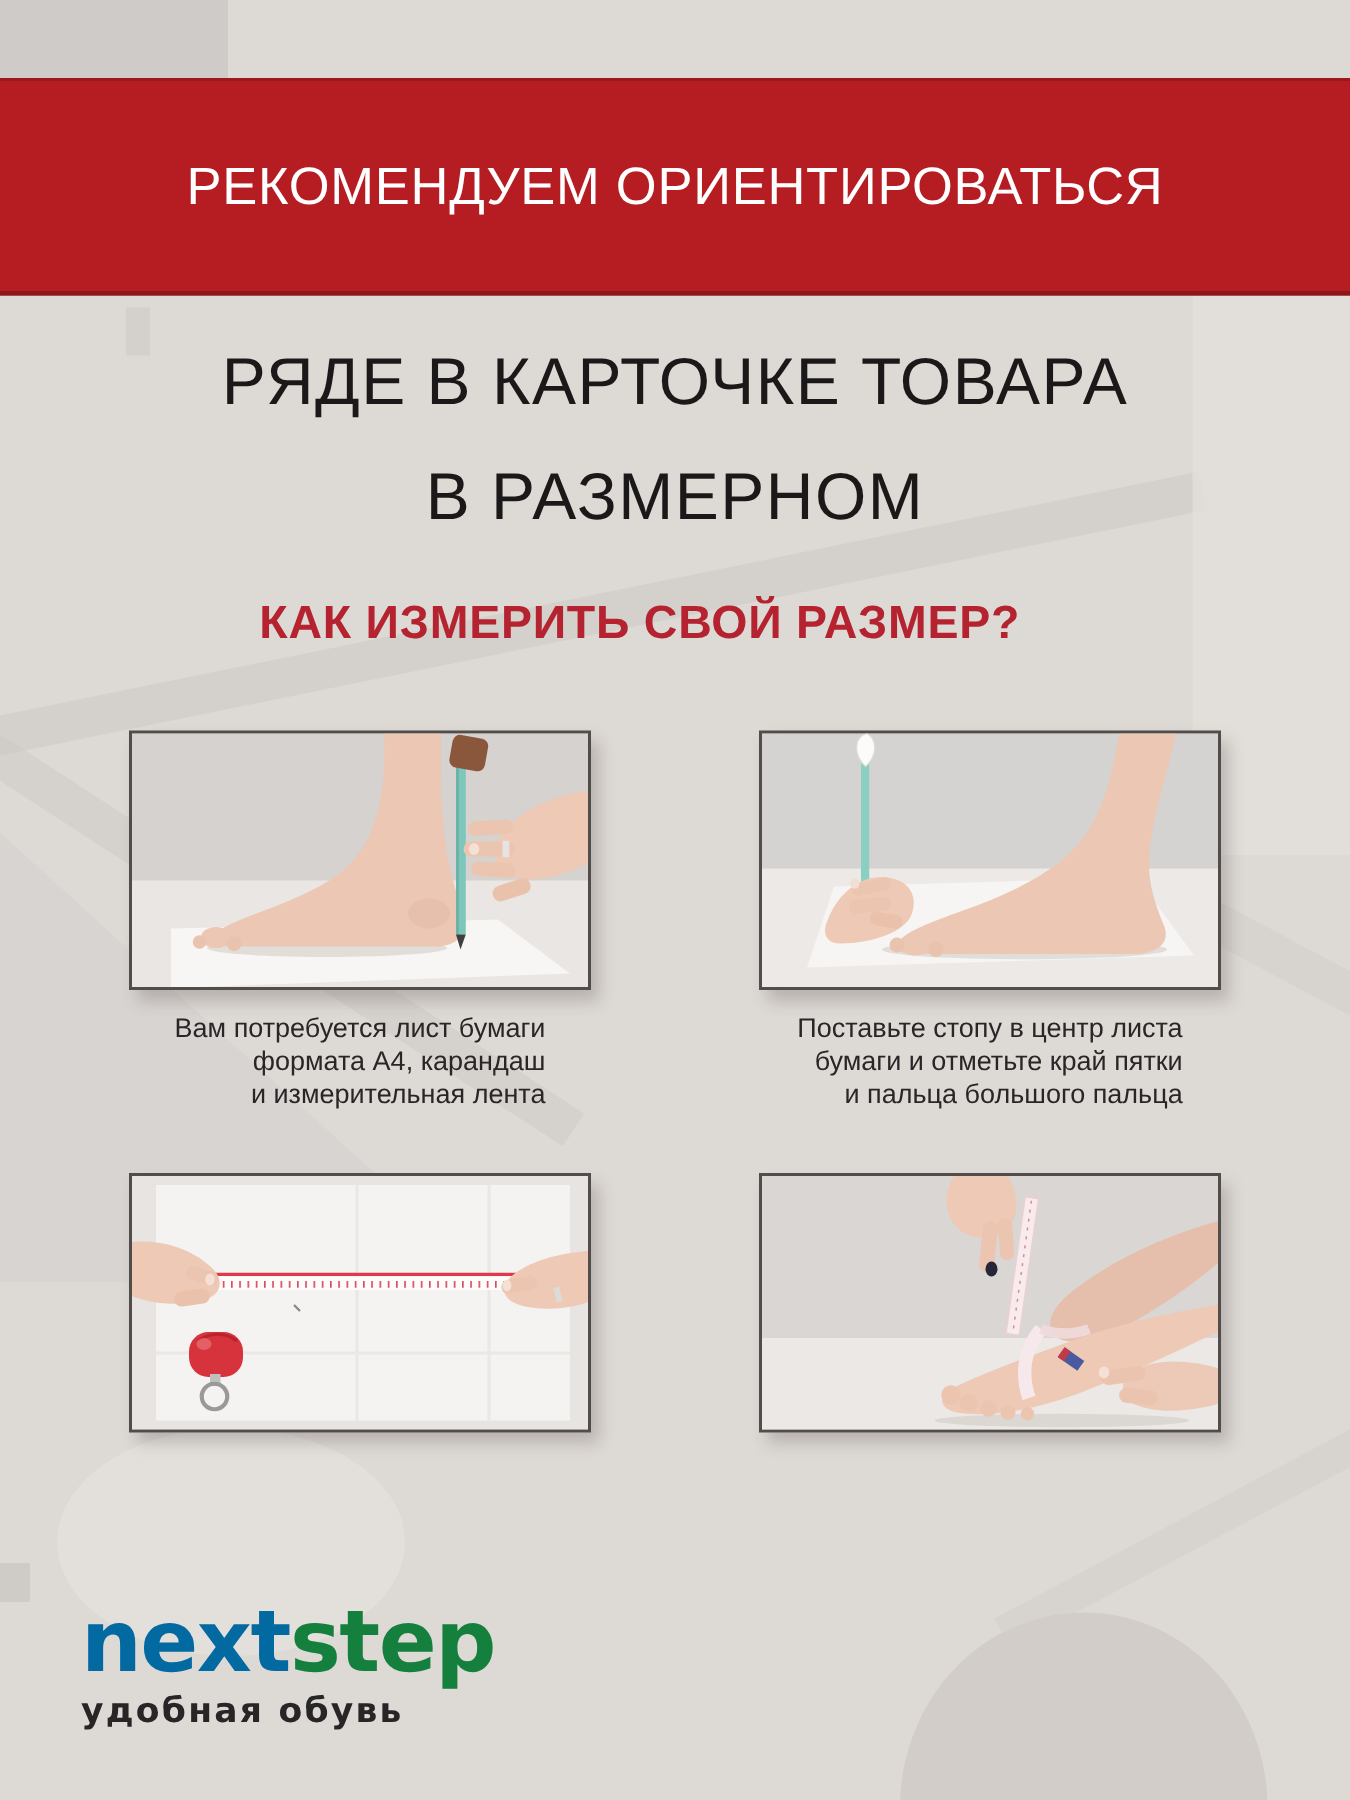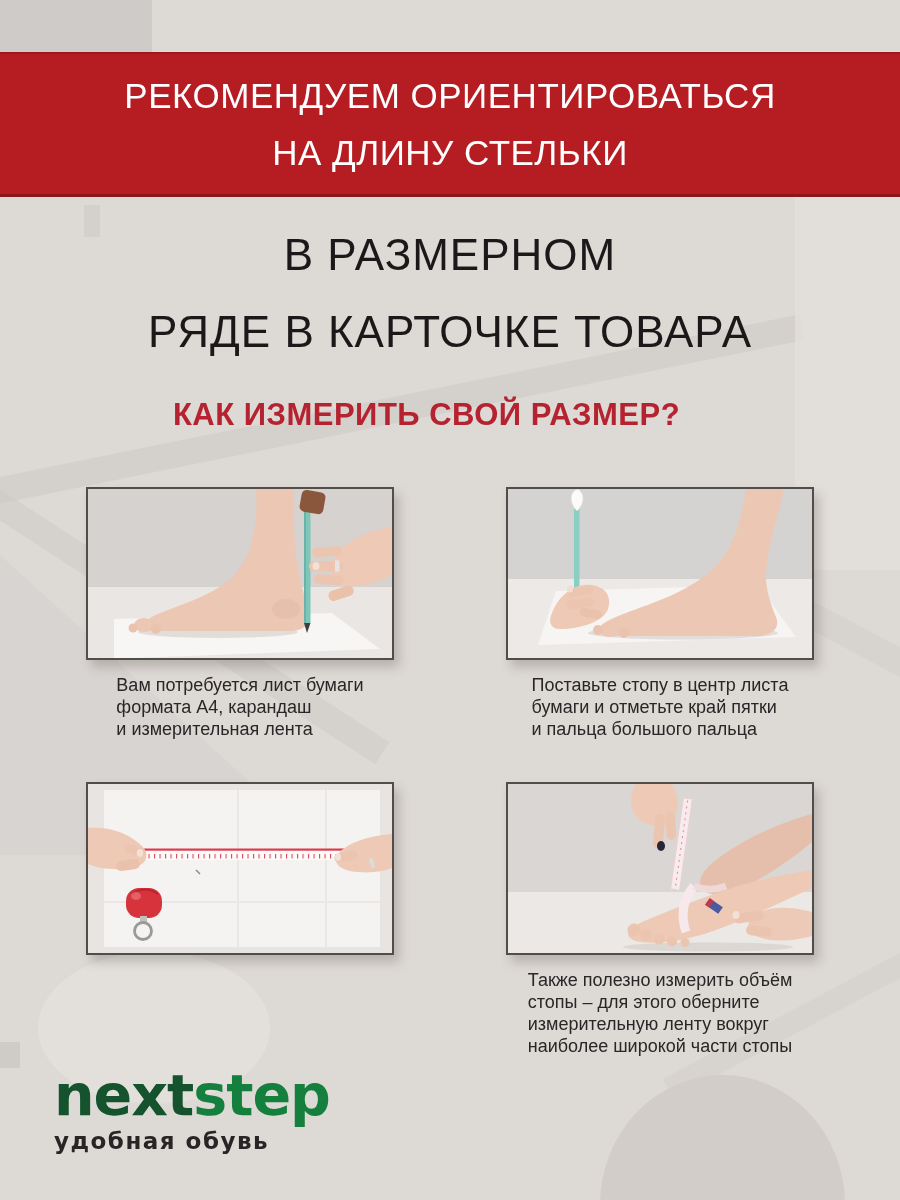--- a/index.html
+++ b/index.html
@@ -55,30 +55,30 @@
   .photo {
     width:308px; height:173px;
     border:2px solid #514d4b;
     background:#d8d5d3;
     box-shadow:5px 7px 10px rgba(100,90,85,.30);
   }
   .photo svg { display:block; width:304px; height:169px; }
   .caption {
     margin-top:14px;
     font-size:18px; line-height:22px; color:#2a2627;
-    text-align:left; white-space:pre-line;
+    text-align:right; white-space:pre-line;
   }
 
   
   .logo { position:absolute; z-index:1; left:54px; top:1064px; }
   .logo-word {
     font-family:"DejaVu Sans", sans-serif; font-weight:bold;
     font-size:57px; line-height:62px; letter-spacing:-1px;
   }
-  .logo-next { color:#14532d; }
+  .logo-next { color:#0369a1; }
   .logo-step { color:#15803d; }
   .logo-tagline {
     margin-top:2px;
     font-family:"DejaVu Sans", sans-serif; font-weight:bold;
     font-size:23px; letter-spacing:1.5px; color:#282526;
   }
 </style>
 </head>
 <body>
 
@@ -89,26 +89,25 @@
 <div class="bgshape shape-tri-left"></div>
 <div class="bgshape shape-right-band1"></div>
 <div class="bgshape shape-right-band2"></div>
 <div class="bgshape shape-circle-logo"></div>
 <div class="bgshape shape-minirect-left"></div>
 <div class="bgshape shape-blob-bottom"></div>
 <div class="bgshape shape-swoosh-br"></div>
 
 <div class="banner">
   <div>РЕКОМЕНДУЕМ ОРИЕНТИРОВАТЬСЯ</div>
-  <div>НА ДЛИНУ СТЕЛЬКИ</div>
 </div>
 
 <div class="heading">
+  <div>РЯДЕ В КАРТОЧКЕ ТОВАРА</div>
   <div>В РАЗМЕРНОМ</div>
-  <div>РЯДЕ В КАРТОЧКЕ ТОВАРА</div>
 </div>
 
 <div class="subheading">КАК ИЗМЕРИТЬ СВОЙ РАЗМЕР?</div>
 
 <div class="grid">
 
   <div class="cell">
     <div class="photo">
       <svg viewBox="0 0 304 169">
         <rect width="304" height="169" fill="#d5d2d0"></rect>
@@ -253,24 +252,20 @@
         <path d="M304,128 C282,122 262,122 248,130 C238,136 238,146 248,152 C260,158 282,158 304,152 Z" fill="#eccab7"></path>
         <g transform="rotate(-8 241 133)">
             <rect x="226" y="128" width="30" height="10" rx="5" fill="#ebc4af"></rect>
           </g>
         <g transform="rotate(6 251 147)">
             <rect x="238" y="142" width="26" height="10" rx="5" fill="#ebc4af"></rect>
           </g>
         <ellipse cx="228" cy="131" rx="3.5" ry="4" fill="#f4e0d4"></ellipse>
       </svg>
     </div>
-    <div class="caption">Также полезно измерить объём
-стопы – для этого оберните
-измерительную ленту вокруг
-наиболее широкой части стопы</div>
   </div>
 
 </div>
 
 <div class="logo">
   <div class="logo-word"><span class="logo-next">next</span><span class="logo-step">step</span></div>
   <div class="logo-tagline">удобная обувь</div>
 </div>
 
 </body></html>

